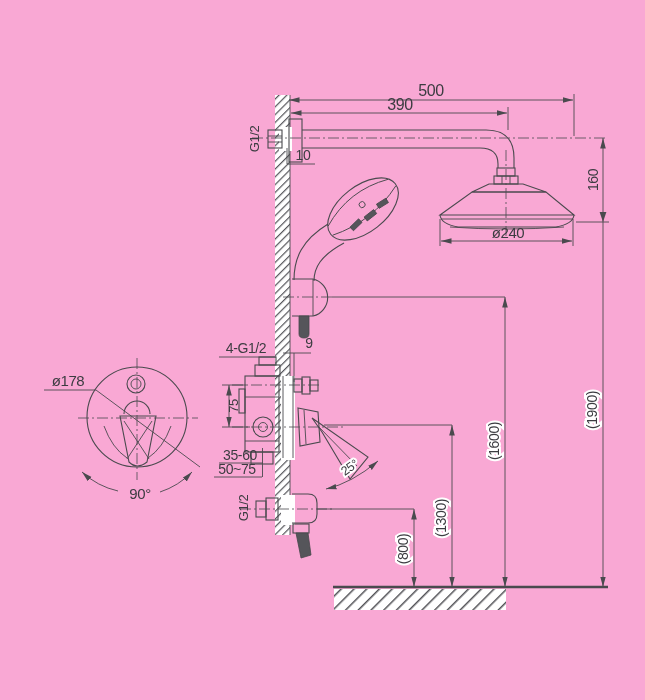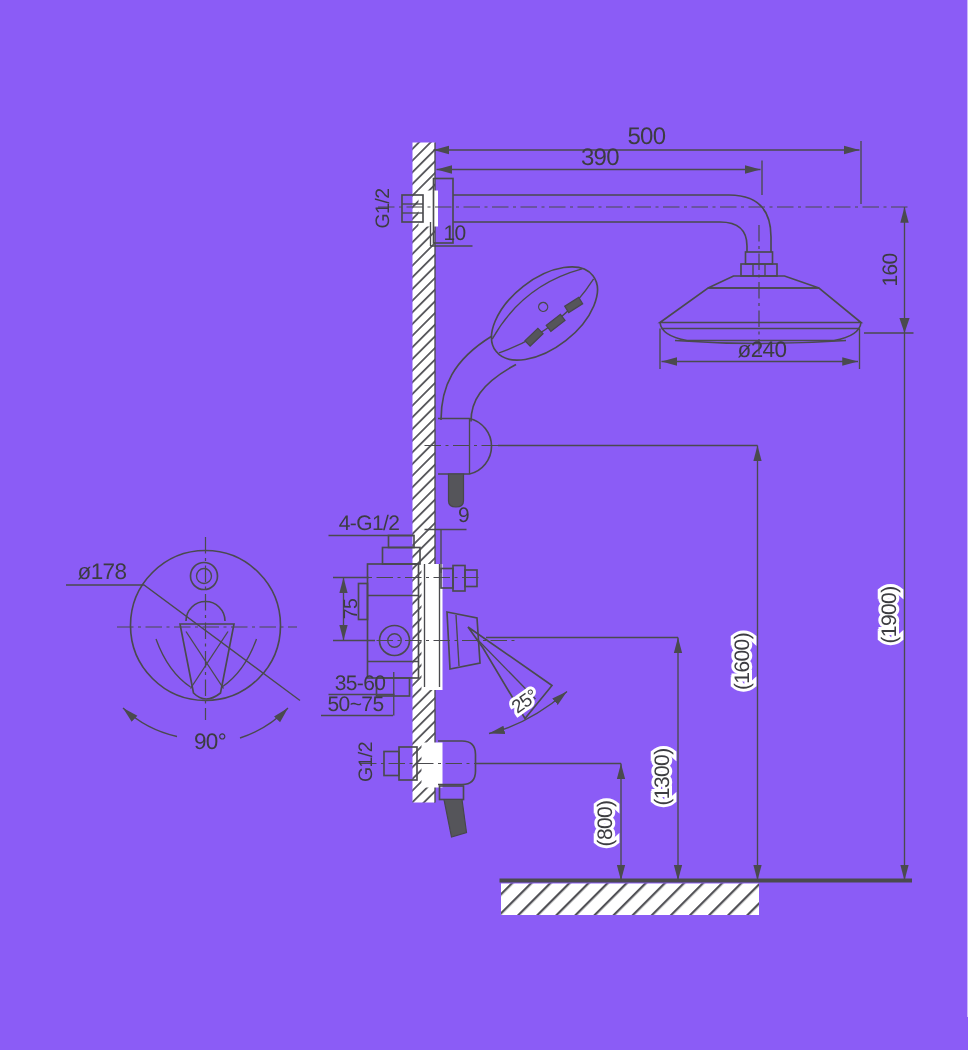--- a/index.html
+++ b/index.html
@@ -1,16 +1,16 @@
 <!DOCTYPE html>
 <html><head>
 <meta charset="utf-8">
 <style>
   html,body{margin:0;padding:0;background:#ffffff;}
-  .stage{position:relative;width:645px;height:700px;background:#8b5cf6;overflow:hidden;}
+  .stage{position:relative;width:645px;height:700px;background:#f9a8d4;overflow:hidden;}
   svg{display:block;}
   .ln{stroke:#4a4a4e;stroke-width:1.1;fill:none;stroke-linecap:butt;}
   .thin{stroke:#4a4a4e;stroke-width:0.9;fill:none;}
   .dim{stroke:#4a4a4e;stroke-width:0.9;fill:none;}
   .cl{stroke:#4a4a4e;stroke-width:0.8;fill:none;stroke-dasharray:11 3 2 3;}
   .dark{fill:#55555a;stroke:#47474b;stroke-width:0.8;}
   .txt{font-family:"Liberation Sans","DejaVu Sans",sans-serif;fill:#3c3c41;letter-spacing:-0.4px;}
   .t16{font-size:16px;} .t15{font-size:15px;} .t14{font-size:14px;} .t13{font-size:13px;} .t12{font-size:12.5px;}
   .halo{paint-order:stroke;stroke:#ffffff;stroke-width:4px;}
 </style>

